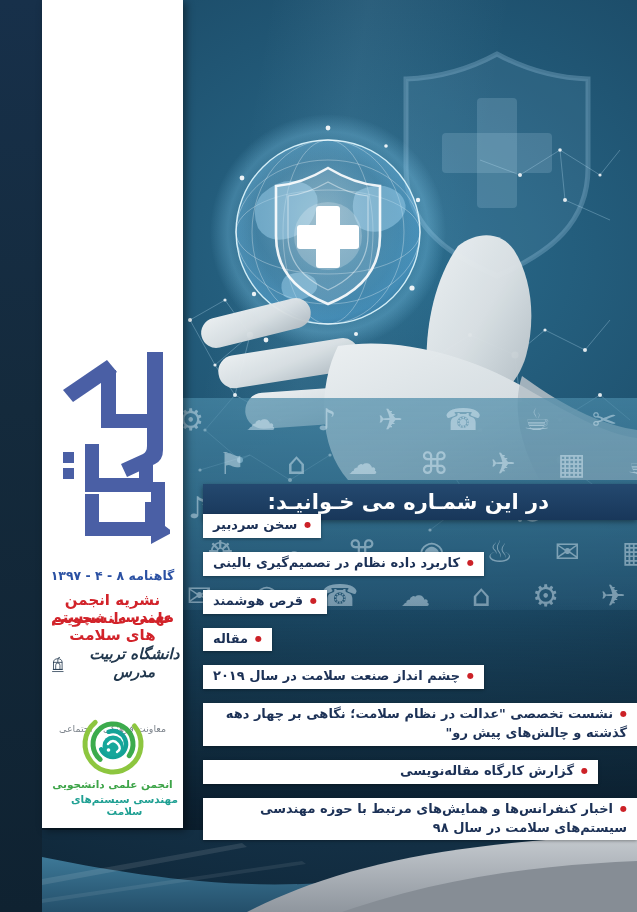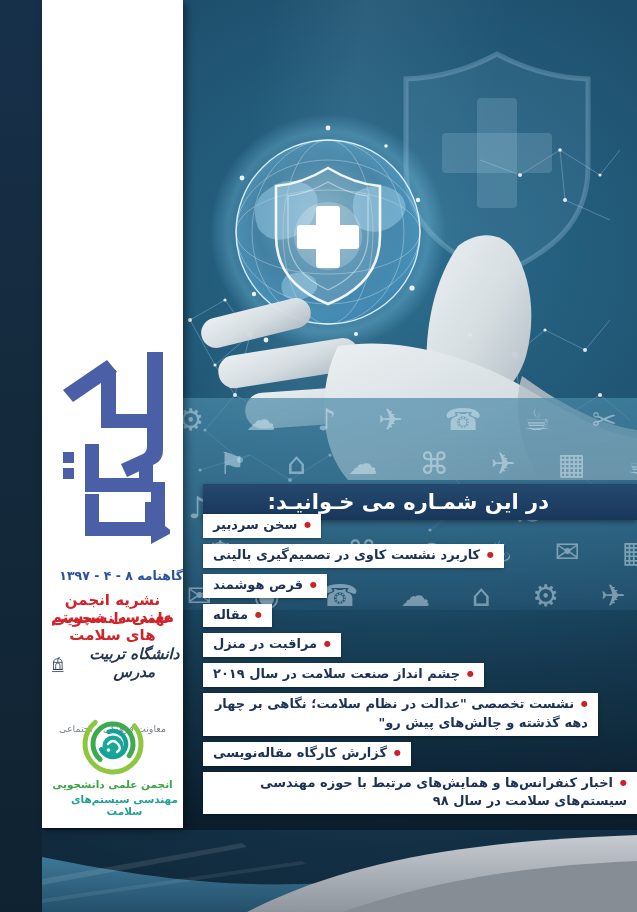--- a/index.html
+++ b/index.html
@@ -22,42 +22,42 @@
   .lower-shade{position:absolute;left:42px;top:598px;width:595px;height:232px;z-index:3;
                background:linear-gradient(180deg, rgba(13,36,52,0) 0%, rgba(13,36,52,.55) 55%, rgba(9,26,40,.85) 100%);}
   .waves{position:absolute;left:42px;bottom:0;z-index:4;}
 
   
   .left-col{position:absolute;left:0;top:0;width:42px;height:912px;z-index:6;
             background:linear-gradient(180deg,#17304a 0%,#142a3c 45%,#0f2231 100%);}
   .sidebar{position:absolute;left:42px;top:0;width:141px;height:828px;background:#ffffff;z-index:7;
            box-shadow:3px 2px 8px rgba(0,0,0,.45);}
   .alef{position:absolute;left:13px;top:352px;}
-  .issue-line{position:absolute;top:568px;width:100%;text-align:right;direction:rtl;
+  .issue-line{position:absolute;top:568px;width:100%;text-align:center;direction:rtl;
               color:#2b51a3;font-size:12.5px;font-weight:700;}
   .pub{position:absolute;width:100%;text-align:center;direction:rtl;color:#d2232a;
        font-size:15px;font-weight:700;}
   .pub1{top:591px;} .pub2{top:608px;}
   .univ{position:absolute;top:645px;width:100%;text-align:center;direction:rtl;}
   .univ-row{display:flex;flex-direction:row-reverse;align-items:center;justify-content:space-between;gap:20px;padding-left:8px;}
   .univ-name{font-size:15px;font-weight:700;font-style:italic;color:#22384e;direction:rtl;}
   .univ-dept{position:absolute;top:683px;width:100%;text-align:center;direction:rtl;
              color:#7d848c;font-size:9.5px;margin-top:40px;}
   .assoc-logo{position:absolute;left:35px;top:712px;}
   .assoc-t{position:absolute;width:100%;text-align:center;direction:rtl;font-weight:700;font-size:10.5px;}
   .assoc-t1{top:778px;color:#3da448;}
   .assoc-t2{top:793px;color:#1fa093;margin-left:12px;}
 
   
   .toc-header{position:absolute;left:203px;top:476px;width:434px;height:36px;z-index:8;
               background:linear-gradient(180deg,#24496f,#18375a);color:#ffffff;
               font-size:21px;font-weight:700;line-height:36px;direction:rtl;text-align:right;
               padding-right:88px;box-sizing:border-box;box-shadow:0 2px 5px rgba(0,0,0,.4);margin-top:8px;}
   .toc-list{position:absolute;left:203px;top:514px;width:434px;margin:0;padding:0;list-style:none;
-            display:flex;flex-direction:column;align-items:flex-start;gap:6px;z-index:8;}
+            display:flex;flex-direction:column;align-items:flex-start;gap:14px;z-index:8;}
   .pill{background:#ffffff;direction:rtl;color:#1c3156;font-size:13px;font-weight:700;
         line-height:1.45;padding:2px 10px 3px;box-sizing:border-box;box-shadow:0 1px 3px rgba(0,0,0,.35);}
   .pill .bullet{color:#cc2127;font-size:8px;vertical-align:2px;margin-left:7px;}
   .pill:nth-child(7){width:395px;}
   .pill:nth-child(10){width:293px;}
 </style>
 </head>
 <body>
 
 <div class="page">
@@ -258,23 +258,22 @@
       <path d="M31,32 q5,-6 10,0 q4,5 -1,8" fill="none" stroke="#ffffff" stroke-width="2.4" stroke-linecap="round"></path>
       <circle cx="31.5" cy="38" r="1.8" fill="#ffffff"></circle>
     </svg>
     <div class="assoc-t assoc-t1">انجمن علمی دانشجویی</div>
     <div class="assoc-t assoc-t2">مهندسی سیستم‌های سلامت</div>
   </aside>
 
   <div class="toc-header">در این شمـاره می خـوانیـد:</div>
   <ul class="toc-list" id="toc-list">
       <li class="pill"><span class="bullet">●</span><span>سخن سردبیر</span></li>
-      <li class="pill"><span class="bullet">●</span><span>کاربرد نشست کاوی در تصمیم‌گیری بالینی</span></li>
+      <li class="pill"><span class="bullet">●</span><span>کاربرد داده نظام در تصمیم‌گیری بالینی</span></li>
       <li class="pill"><span class="bullet">●</span><span>قرص هوشمند</span></li>
       <li class="pill"><span class="bullet">●</span><span>مقاله</span></li>
-      <li class="pill"><span class="bullet">●</span><span>مراقبت در منزل</span></li>
       <li class="pill"><span class="bullet">●</span><span>چشم انداز صنعت سلامت در سال ۲۰۱۹</span></li>
       <li class="pill"><span class="bullet">●</span><span>نشست تخصصی "عدالت در نظام سلامت؛ نگاهی بر چهار دهه گذشته و چالش‌های پیش رو"</span></li>
       <li class="pill"><span class="bullet">●</span><span>گزارش کارگاه مقاله‌نویسی</span></li>
       <li class="pill"><span class="bullet">●</span><span>اخبار کنفرانس‌ها و همایش‌های مرتبط با حوزه مهندسی سیستم‌های سلامت در سال ۹۸</span></li>
     </ul>
 
 </div>
 
 </body></html>

